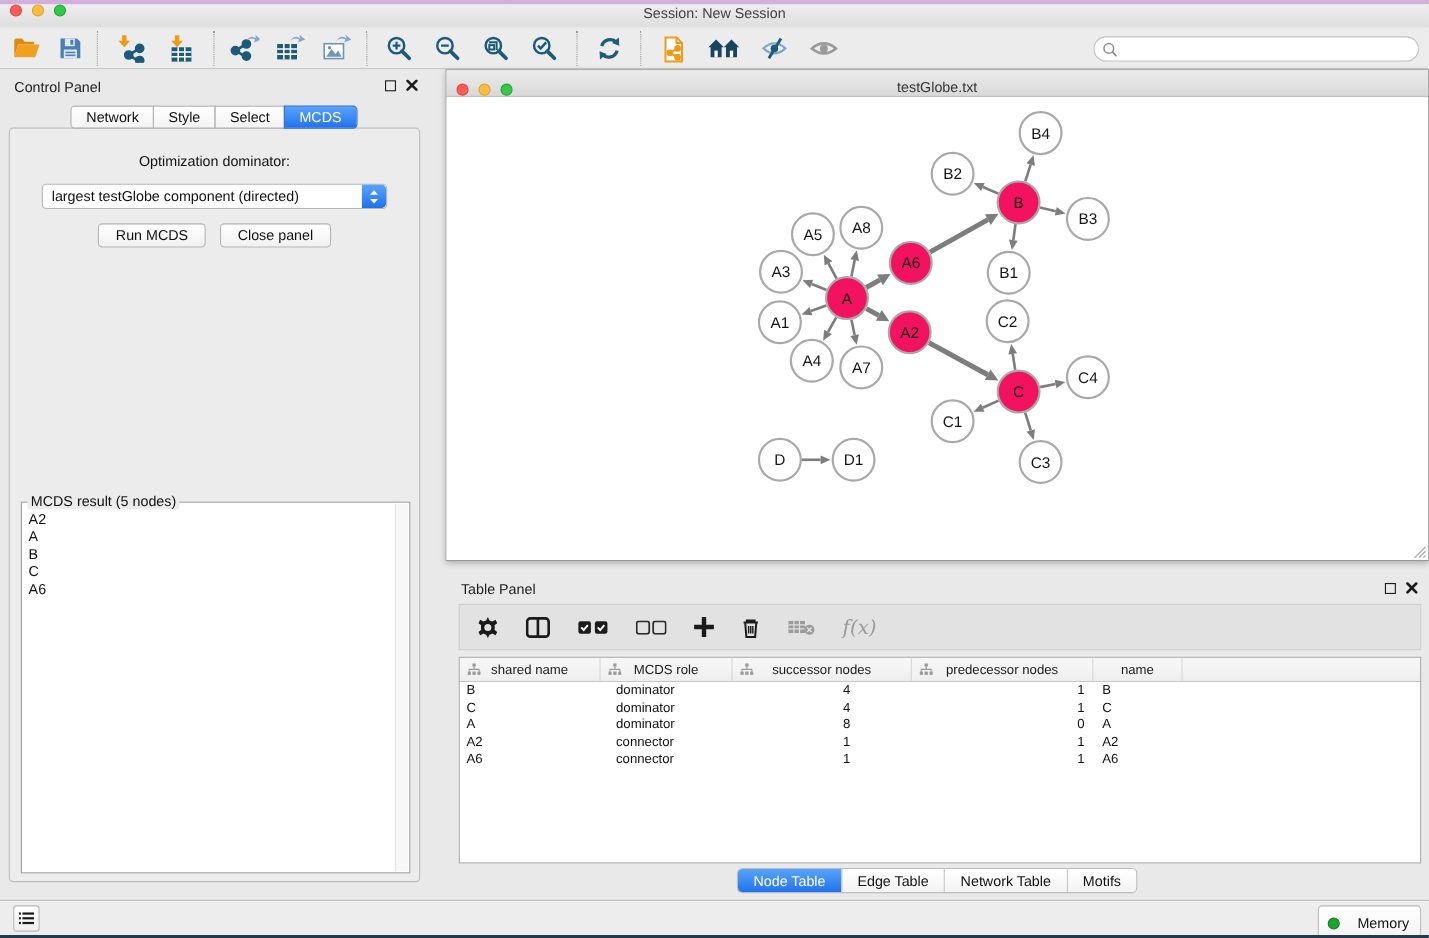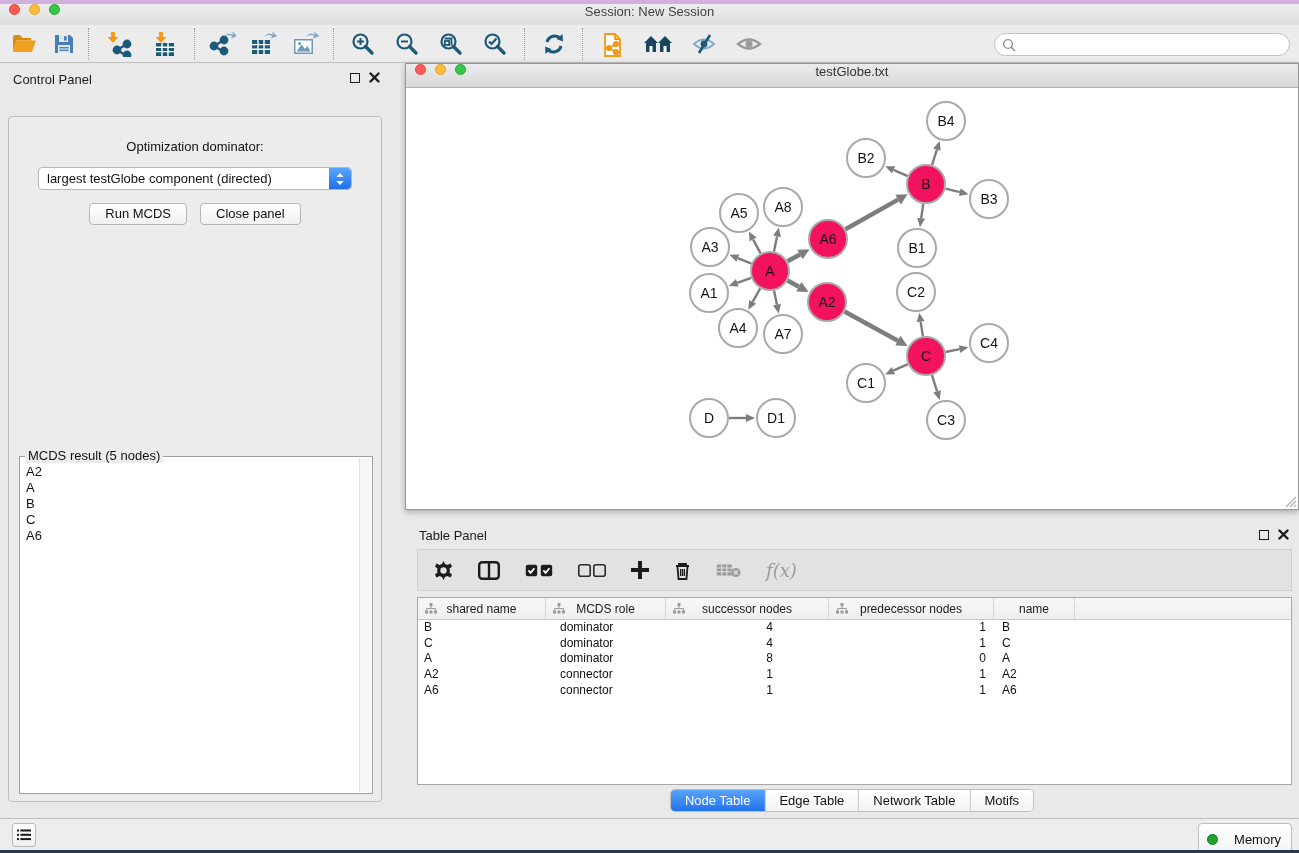--- a/index.html
+++ b/index.html
@@ -54,21 +54,21 @@
   .result-group { position:absolute; left:10px; right:8px; top:339px; bottom:7px;
     border:1px solid #9f9f9f; background:#fff; }
   .result-legend { position:absolute; top:-9px; left:5px; background:#ececec; padding:0 3px; font-size:13px; color:#111; }
   .result-list { position:absolute; inset:1px 13px 1px 1px; padding:6px 5px; font-size:13px; color:#111; overflow:hidden; }
   .list-item { line-height:16px; }
   .result-scroll { position:absolute; top:1px; bottom:1px; right:1px; width:12px; background:#f7f7f7; border-left:1px solid #e2e2e2; }
   
   .network-window { position:absolute; left:405px; top:0; right:0; height:447px;
     border:1px solid #979797; background:#fff; box-shadow:0 2px 6px rgba(0,0,0,.28); }
   .nw-titlebar { height:24px; background:linear-gradient(#ececec,#d8d8d8); border-bottom:1px solid #b3b3b3;
-    position:relative; display:flex; align-items:flex-start; }
+    position:relative; display:flex; align-items:flex-end; }
   .nw-title { position:absolute; left:0; right:0; text-align:center; font-size:13px; color:#333; }
   .nw-canvas { position:absolute; top:25px; left:0; right:0; bottom:0; background:#fff; }
   .nw-grip { position:absolute; right:1px; bottom:1px; }
   
   .table-panel { position:absolute; left:405px; top:459px; right:0; bottom:0; }
   .tp-header { height:27px; position:relative; }
   .tp-title { position:absolute; left:14px; top:6px; font-size:13px; color:#1c1c1c; }
   .tp-toolbar { position:absolute; top:27px; left:12px; right:7px; height:42px; background:#e2e2e2;
     border:1px solid #cfcfcf; display:flex; align-items:center; gap:25px; padding-left:16px; }
   .fx-label { font-family:"DejaVu Serif", serif; font-style:italic; font-size:18px; color:#9a9a9a; }
@@ -279,20 +279,26 @@
   <div class="control-panel">
     <div class="cp-header">
       <span class="cp-title">Control Panel</span>
       <span class="panel-icons">
         <span class="float-ic"></span>
         <svg width="11" height="11" viewBox="0 0 11 11">
             <path d="M1.5 1.5 L9.5 9.5 M9.5 1.5 L1.5 9.5" stroke="#1b1b1b" stroke-width="2.4" stroke-linecap="round"></path>
           </svg>
       </span>
     </div>
+    <div class="cp-tabs" id="cp-tabs">
+        <div class="cp-tab">Network</div>
+        <div class="cp-tab">Style</div>
+        <div class="cp-tab">Select</div>
+        <div class="cp-tab sel">MCDS</div>
+      </div>
     <div class="cp-content">
       <div class="opt-label">Optimization dominator:</div>
       <div class="select">
         <span>largest testGlobe component (directed)</span>
         <span class="select-stepper">
           <svg width="10" height="14" viewBox="0 0 10 14">
               <path d="M5 1 L8.6 5 L1.4 5 Z" fill="#fff"></path>
               <path d="M5 13 L1.4 9 L8.6 9 Z" fill="#fff"></path>
             </svg>
         </span>

